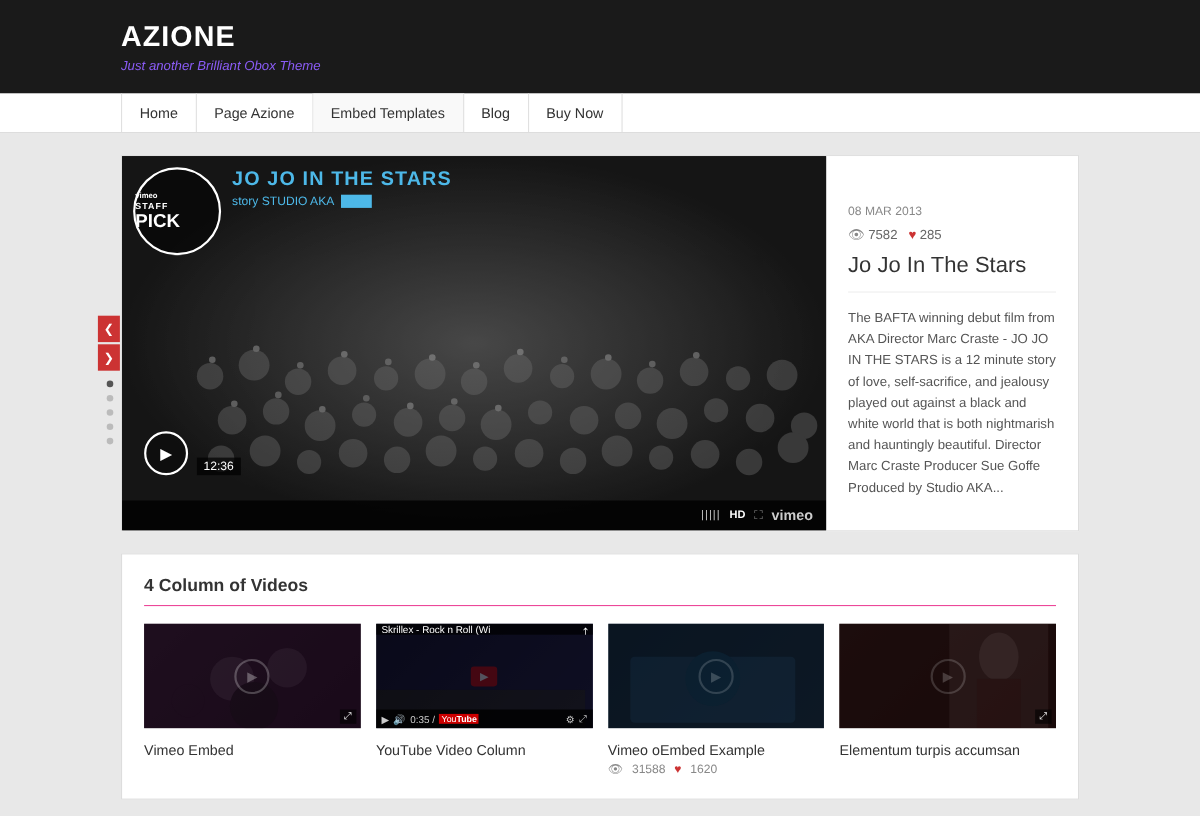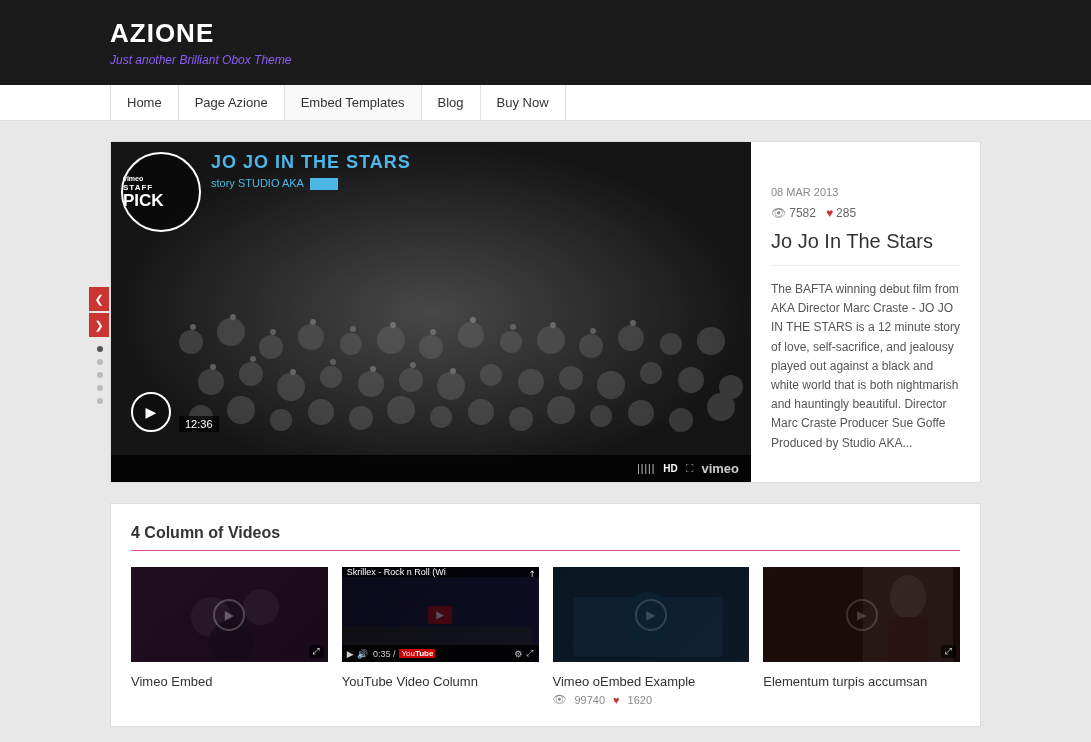--- a/index.html
+++ b/index.html
@@ -305,21 +305,21 @@
             <svg style="position:absolute;top:0;left:0;width:100%;height:100%;opacity:0.8;">
               <rect width="100%" height="100%" fill="#0a1520"></rect>
               <rect x="20" y="30" width="150" height="60" fill="#102030" rx="4"></rect>
               <circle cx="95" cy="50" r="25" fill="#0a2030"></circle>
             </svg>
             <div class="play-circle">▶</div>
           </div>
           <div class="video-card-title">Vimeo oEmbed Example</div>
           <div class="video-card-stats">
             <span>👁</span>
-            <span>99740</span>
+            <span>31588</span>
             <span style="color:#cc3333;">♥</span>
             <span>1620</span>
           </div>
         </div>
 
         <div class="video-card">
           <div class="video-thumb thumb4">
             <svg style="position:absolute;top:0;left:0;width:100%;height:100%;opacity:0.8;">
               <rect width="100%" height="100%" fill="#1a0a0a"></rect>
               <rect x="100" y="0" width="90" height="95" fill="#2a1a1a"></rect>

